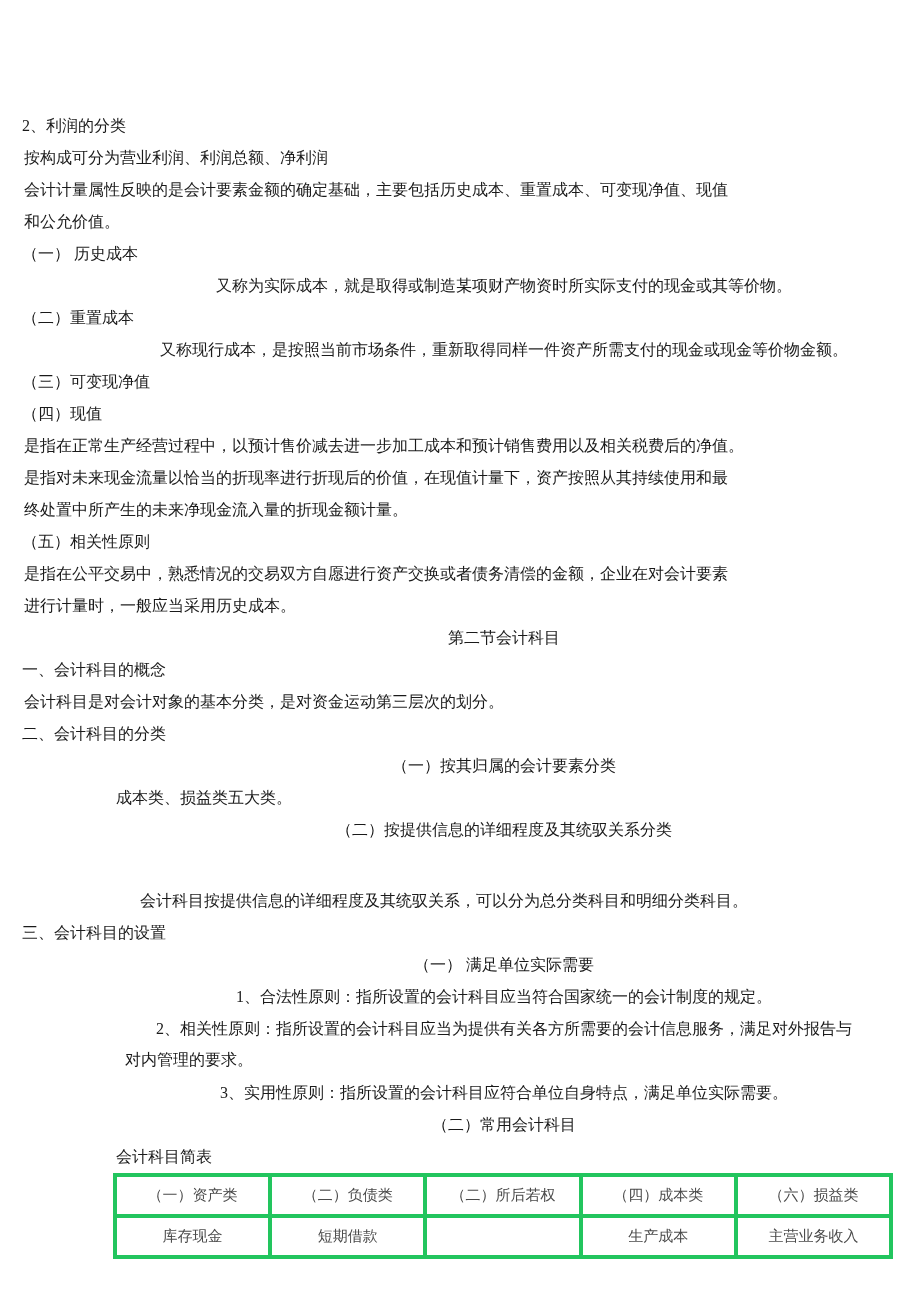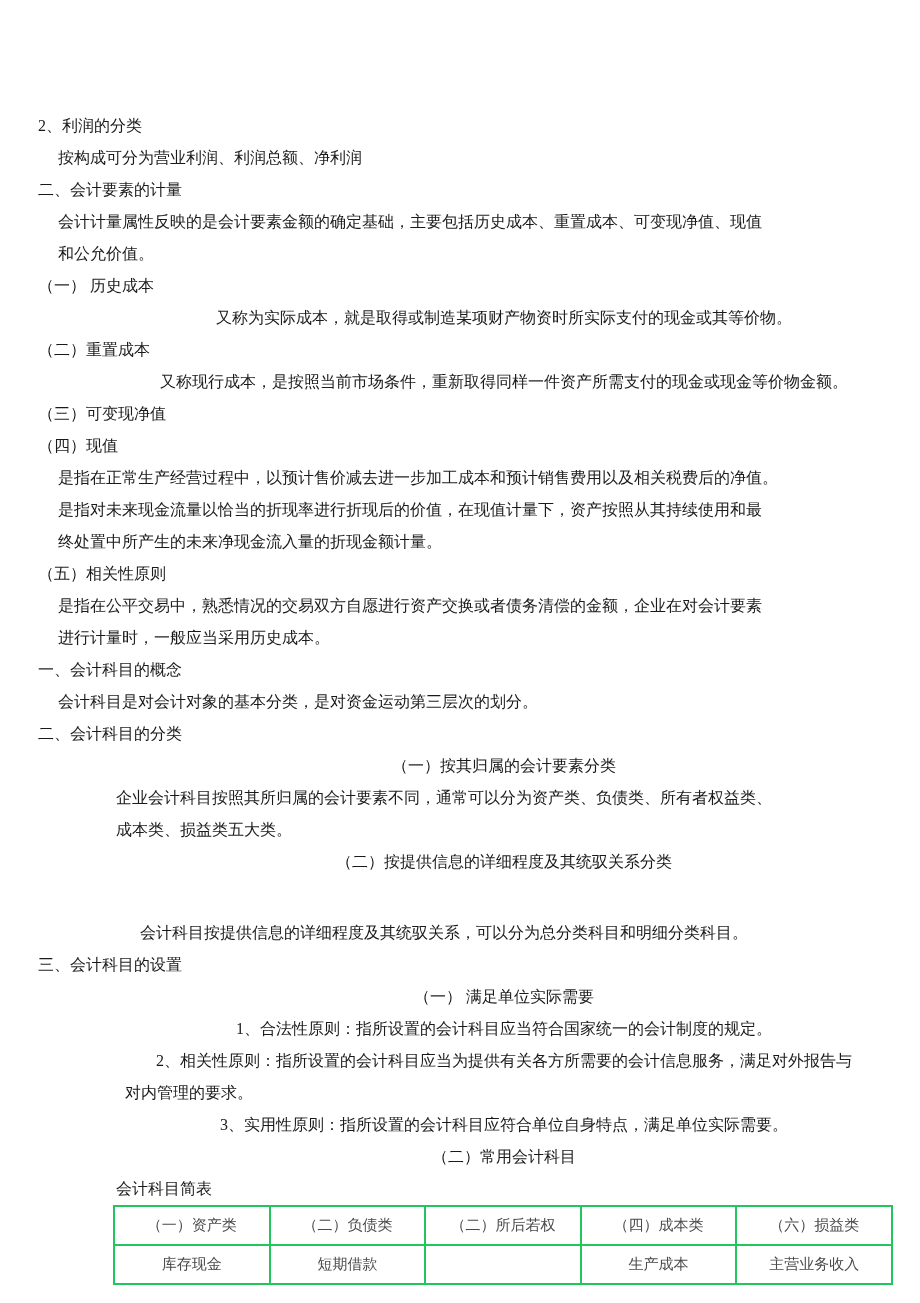--- a/index.html
+++ b/index.html
@@ -13,82 +13,81 @@
   }
   .page {
     width: 920px;
     min-height: 1303px;
     box-sizing: border-box;
     padding: 110px 0 0 0;
     font-size: 16px;
     line-height: 2.0;
   }
   .line { white-space: nowrap; }
-  .pad-h0 { padding-left: 38px; }
-  .pad-h1 { padding-left: 58px; }
+  .pad-h0 { padding-left: 22px; }
+  .pad-h1 { padding-left: 24px; }
   .pad-h2 { padding-left: 88px; text-align: center; }
   .pad-h3 { padding-left: 116px; }
-  .pad-h4 { padding-left: 125px; }
+  .pad-h4 { padding-left: 125px; font-family: Liberation Mono, monospace; }
   .pad-hi { padding-left: 140px; margin-top: 39px; }
   .num-gap { letter-spacing: 0; }
 
   .table-wrap {
     margin: 0 0 0 113px;
     width: 780px;
   }
   table {
     border-collapse: collapse;
     width: 100%;
     table-layout: fixed;
   }
   td {
-    border: 2px solid #22c55e;
+    border: 4px solid #22c55e;
     text-align: center;
     font-size: 15px;
     padding: 3px 0 4px 0;
     color: #4a4a4a;
     white-space: nowrap;
   }
 </style>
 </head>
 <body>
 
 <div class="page">
 
   <div class="line pad-h0">2、利润的分类</div>
   <div class="line pad-h1">按构成可分为营业利润、利润总额、净利润</div>
 
-  <div class="line pad-h0">二、会计要素的计量</div>
   <div class="line pad-h1">会计计量属性反映的是会计要素金额的确定基础，主要包括历史成本、重置成本、可变现净值、现值</div>
   <div class="line pad-h1">和公允价值。</div>
 
   <div class="line pad-h0">（一）  历史成本</div>
   <div class="line pad-h2">又称为实际成本，就是取得或制造某项财产物资时所实际支付的现金或其等价物。</div>
 
   <div class="line pad-h0">（二）重置成本</div>
   <div class="line pad-h2">又称现行成本，是按照当前市场条件，重新取得同样一件资产所需支付的现金或现金等价物金额。</div>
 
   <div class="line pad-h0">（三）可变现净值</div>
   <div class="line pad-h0">（四）现值</div>
 
   <div class="line pad-h1">是指在正常生产经营过程中，以预计售价减去进一步加工成本和预计销售费用以及相关税费后的净值。</div>
   <div class="line pad-h1">是指对未来现金流量以恰当的折现率进行折现后的价值，在现值计量下，资产按照从其持续使用和最</div>
   <div class="line pad-h1">终处置中所产生的未来净现金流入量的折现金额计量。</div>
 
   <div class="line pad-h0">（五）相关性原则</div>
   <div class="line pad-h1">是指在公平交易中，熟悉情况的交易双方自愿进行资产交换或者债务清偿的金额，企业在对会计要素</div>
   <div class="line pad-h1">进行计量时，一般应当采用历史成本。</div>
 
+  <div class="line pad-h2">第二节会计科目</div>
 
   <div class="line pad-h0">一、会计科目的概念</div>
   <div class="line pad-h1">会计科目是对会计对象的基本分类，是对资金运动第三层次的划分。</div>
 
   <div class="line pad-h0">二、会计科目的分类</div>
   <div class="line pad-h2">（一）按其归属的会计要素分类</div>
-  <div class="line pad-h3">企业会计科目按照其所归属的会计要素不同，通常可以分为资产类、负债类、所有者权益类、</div>
   <div class="line pad-h3">成本类、损益类五大类。</div>
   <div class="line pad-h2">（二）按提供信息的详细程度及其统驭关系分类</div>
   <div class="line pad-hi">会计科目按提供信息的详细程度及其统驭关系，可以分为总分类科目和明细分类科目。</div>
 
   <div class="line pad-h0">三、会计科目的设置</div>
   <div class="line pad-h2">（一）  满足单位实际需要</div>
   <div class="line pad-h2 num-gap">1、合法性原则：指所设置的会计科目应当符合国家统一的会计制度的规定。</div>
   <div class="line pad-h2 num-gap">2、相关性原则：指所设置的会计科目应当为提供有关各方所需要的会计信息服务，满足对外报告与</div>
   <div class="line pad-h4">对内管理的要求。</div>
   <div class="line pad-h2 num-gap">3、实用性原则：指所设置的会计科目应符合单位自身特点，满足单位实际需要。</div>

